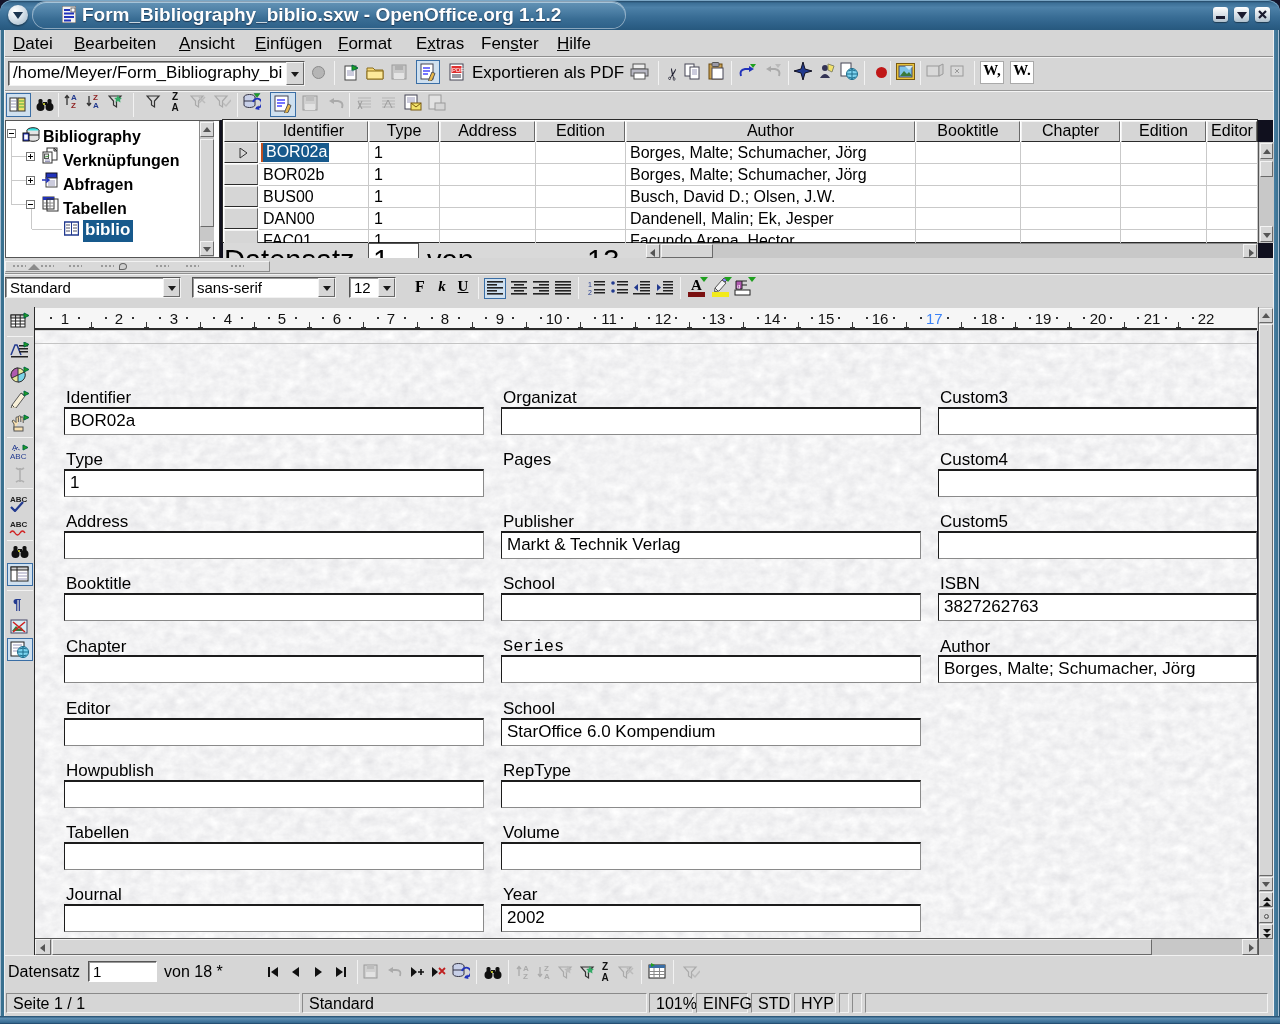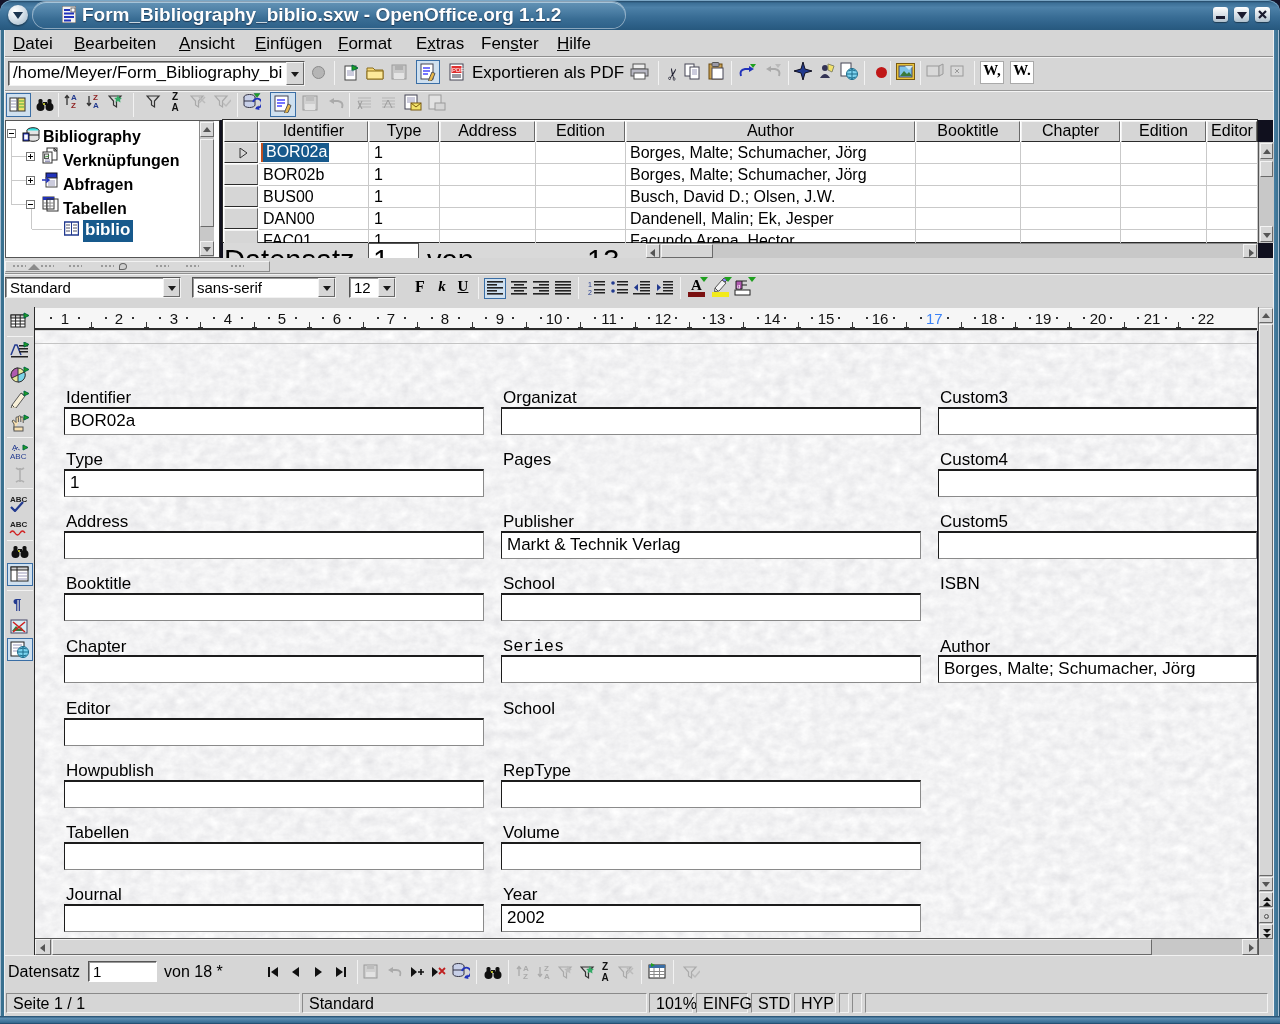--- a/index.html
+++ b/index.html
@@ -841,33 +841,35 @@
 <div class="flabel" style="left:468px;top:57px;">Organizat</div>
 <div class="finput" style="left:466px;top:76px;width:420px;height:28px;"></div>
 <div class="flabel" style="left:468px;top:119px;">Pages</div>
 <div class="flabel" style="left:468px;top:181px;">Publisher</div>
 <div class="finput" style="left:466px;top:200px;width:420px;height:28px;">Markt &amp; Technik Verlag</div>
 <div class="flabel" style="left:468px;top:243px;">School</div>
 <div class="finput" style="left:466px;top:262px;width:420px;height:28px;"></div>
 <div class="flabel" style="left:468px;top:306px;font-family:Liberation Mono, monospace;">Series</div>
 <div class="finput" style="left:466px;top:324px;width:420px;height:28px;"></div>
 <div class="flabel" style="left:468px;top:368px;">School</div>
+<div class="finput" style="left:466px;top:387px;width:420px;height:28px;">StarOffice 6.0 Kompendium</div>
 <div class="flabel" style="left:468px;top:430px;">RepType</div>
 <div class="finput" style="left:466px;top:449px;width:420px;height:28px;"></div>
 <div class="flabel" style="left:468px;top:492px;">Volume</div>
 <div class="finput" style="left:466px;top:511px;width:420px;height:28px;"></div>
 <div class="flabel" style="left:468px;top:554px;">Year</div>
 <div class="finput" style="left:466px;top:573px;width:420px;height:28px;">2002</div>
 <div class="flabel" style="left:905px;top:57px;">Custom3</div>
 <div class="finput" style="left:903px;top:76px;width:319px;height:28px;"></div>
 <div class="flabel" style="left:905px;top:119px;">Custom4</div>
 <div class="finput" style="left:903px;top:138px;width:319px;height:28px;"></div>
 <div class="flabel" style="left:905px;top:181px;">Custom5</div>
 <div class="finput" style="left:903px;top:200px;width:319px;height:28px;"></div>
 <div class="flabel" style="left:905px;top:243px;">ISBN</div>
+<div class="finput" style="left:903px;top:262px;width:319px;height:28px;">3827262763</div>
 <div class="flabel" style="left:905px;top:306px;">Author</div>
 <div class="finput" style="left:903px;top:324px;width:319px;height:28px;">Borges, Malte; Schumacher, Jörg</div>
 </div>
 <div class="abs" style="left:1258px;top:307px;width:15px;height:648px;background:#c8c8c8;border-left:1px solid #555;"></div>
 <div class="abs raise" style="left:1259px;top:308px;width:14px;height:15px;">
     <div style="margin:4px auto 0;width:0;height:0;border-left:4px solid transparent;border-right:4px solid transparent;border-bottom:5px solid #555;"></div>
   </div>
 <div class="abs raise" style="left:1259px;top:324px;width:14px;height:552px;"></div>
 <div class="abs raise" style="left:1259px;top:877px;width:14px;height:14px;">
     <div style="margin:4px auto 0;width:0;height:0;border-left:4px solid transparent;border-right:4px solid transparent;border-top:5px solid #555;"></div>

